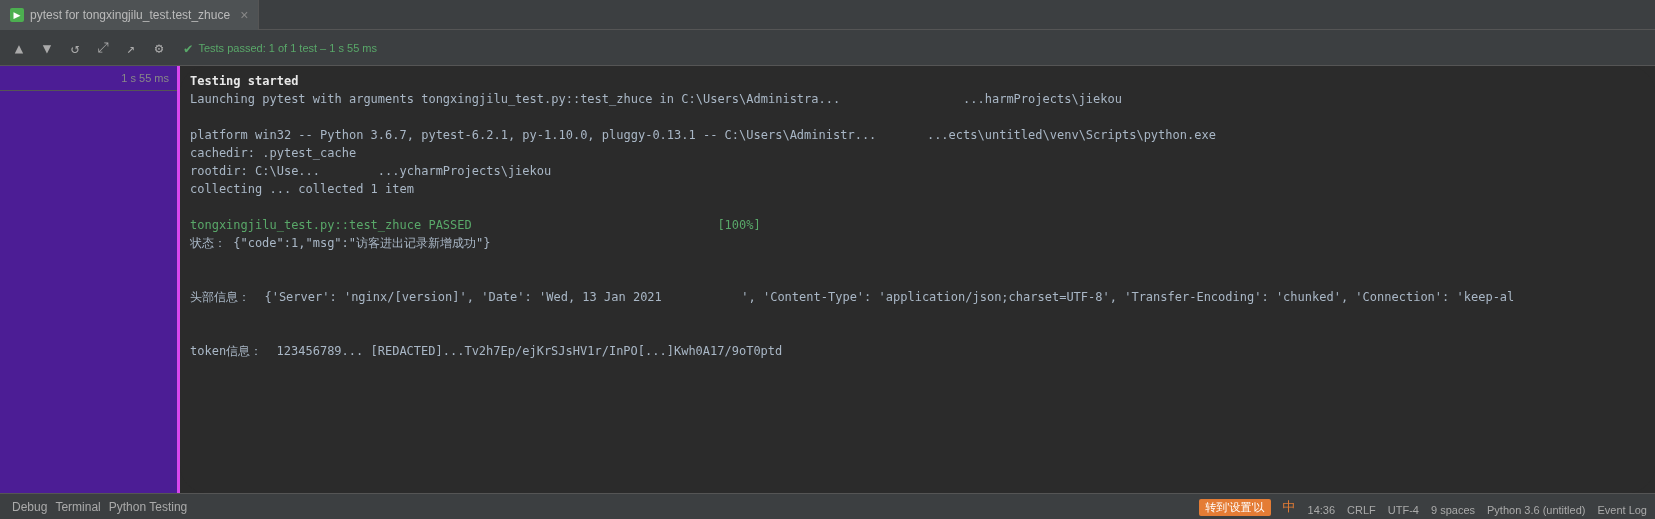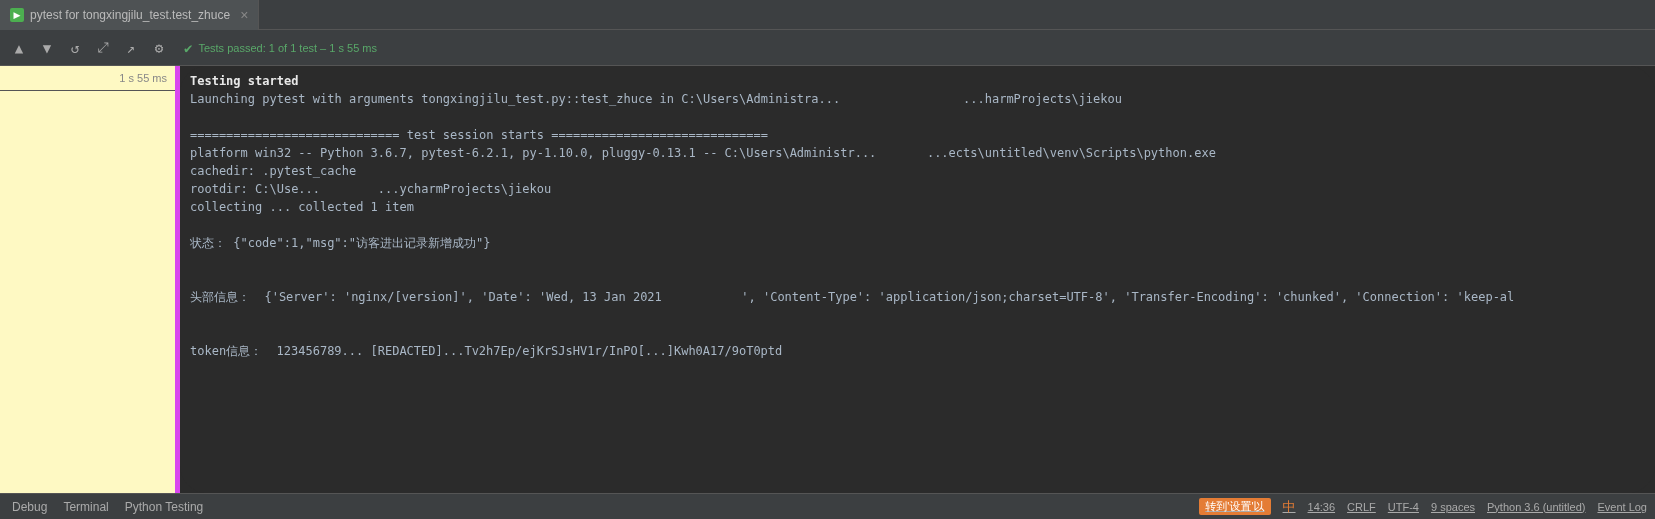--- a/index.html
+++ b/index.html
@@ -93,22 +93,22 @@
 
     
     .main-layout {
       display: flex;
       height: calc(519px - 30px - 36px - 26px);
     }
 
     
     .left-sidebar {
       width: 180px;
-      background: #fef9c3;
-      border-right: 5px solid #d946ef;
+      background: #4c1d95;
+      border-right: 3px solid #d946ef;
       display: flex;
       flex-direction: column;
     }
     .sidebar-timestamp {
       color: #888;
       font-size: 11px;
       font-family: sans-serif;
       padding: 6px 8px;
       text-align: right;
       border-bottom: 1px solid #555;
@@ -133,42 +133,41 @@
     .console-line.green { color: #59a869; }
 
     
     .bottom-bar {
       height: 26px;
       background: #3c3f41;
       border-top: 1px solid #555;
       display: flex;
       align-items: center;
       padding: 0 8px;
-      gap: 8px;
+      gap: 0;
     }
     .bottom-tab {
       display: flex;
       align-items: center;
       gap: 4px;
       font-size: 12px;
       font-family: sans-serif;
       color: #aaa;
       cursor: pointer;
       padding: 0 4px;
       height: 26px;
     }
     .bottom-right {
       margin-left: auto;
       display: flex;
-      align-items: center;
+      align-items: flex-end;
       gap: 12px;
       font-size: 11px;
       font-family: sans-serif;
       color: #aaa;
-      text-decoration: underline;
     }
     .status-orange {
       background: #e47c35;
       color: white;
       padding: 1px 6px;
       border-radius: 2px;
       font-size: 11px;
     }
   </style>
 </head>
@@ -199,26 +198,26 @@
 <div class="main-layout">
 
   <div class="left-sidebar">
     <div class="sidebar-timestamp">1 s 55 ms</div>
   </div>
 
   <div class="console-output">
     <div class="console-line bold">Testing started</div>
     <div class="console-line">Launching pytest with arguments tongxingjilu_test.py::test_zhuce in C:\Users\Administra...&nbsp;&nbsp;&nbsp;&nbsp;&nbsp;&nbsp;&nbsp;&nbsp;&nbsp;&nbsp;&nbsp;&nbsp;&nbsp;&nbsp;&nbsp;&nbsp;&nbsp;...harmProjects\jiekou</div>
     <div class="console-line">&nbsp;</div>
-    <div class="console-line">============================= test session starts ==============================</div>
     <div class="console-line">platform win32 -- Python 3.6.7, pytest-6.2.1, py-1.10.0, pluggy-0.13.1 -- C:\Users\Administr...&nbsp;&nbsp;&nbsp;&nbsp;&nbsp;&nbsp;&nbsp;...ects\untitled\venv\Scripts\python.exe</div>
     <div class="console-line">cachedir: .pytest_cache</div>
     <div class="console-line">rootdir: C:\Use...&nbsp;&nbsp;&nbsp;&nbsp;&nbsp;&nbsp;&nbsp;&nbsp;...ycharmProjects\jiekou</div>
     <div class="console-line">collecting ... collected 1 item</div>
     <div class="console-line">&nbsp;</div>
+    <div class="console-line green">tongxingjilu_test.py::test_zhuce PASSED&nbsp;&nbsp;&nbsp;&nbsp;&nbsp;&nbsp;&nbsp;&nbsp;&nbsp;&nbsp;&nbsp;&nbsp;&nbsp;&nbsp;&nbsp;&nbsp;&nbsp;&nbsp;&nbsp;&nbsp;&nbsp;&nbsp;&nbsp;&nbsp;&nbsp;&nbsp;&nbsp;&nbsp;&nbsp;&nbsp;&nbsp;&nbsp;&nbsp;&nbsp;[100%]</div>
     <div class="console-line">状态： {"code":1,"msg":"访客进出记录新增成功"}</div>
     <div class="console-line">&nbsp;</div>
     <div class="console-line">&nbsp;</div>
     <div class="console-line">头部信息：  {'Server': 'nginx/[version]', 'Date': 'Wed, 13 Jan 2021&nbsp;&nbsp;&nbsp;&nbsp;&nbsp;&nbsp;&nbsp;&nbsp;&nbsp;&nbsp;&nbsp;', 'Content-Type': 'application/json;charset=UTF-8', 'Transfer-Encoding': 'chunked', 'Connection': 'keep-al</div>
     <div class="console-line">&nbsp;</div>
     <div class="console-line">&nbsp;</div>
     <div class="console-line">token信息：  123456789... [REDACTED]...Tv2h7Ep/ejKrSJsHV1r/InPO[...]Kwh0A17/9oT0ptd</div>
   </div>
 </div>
 

